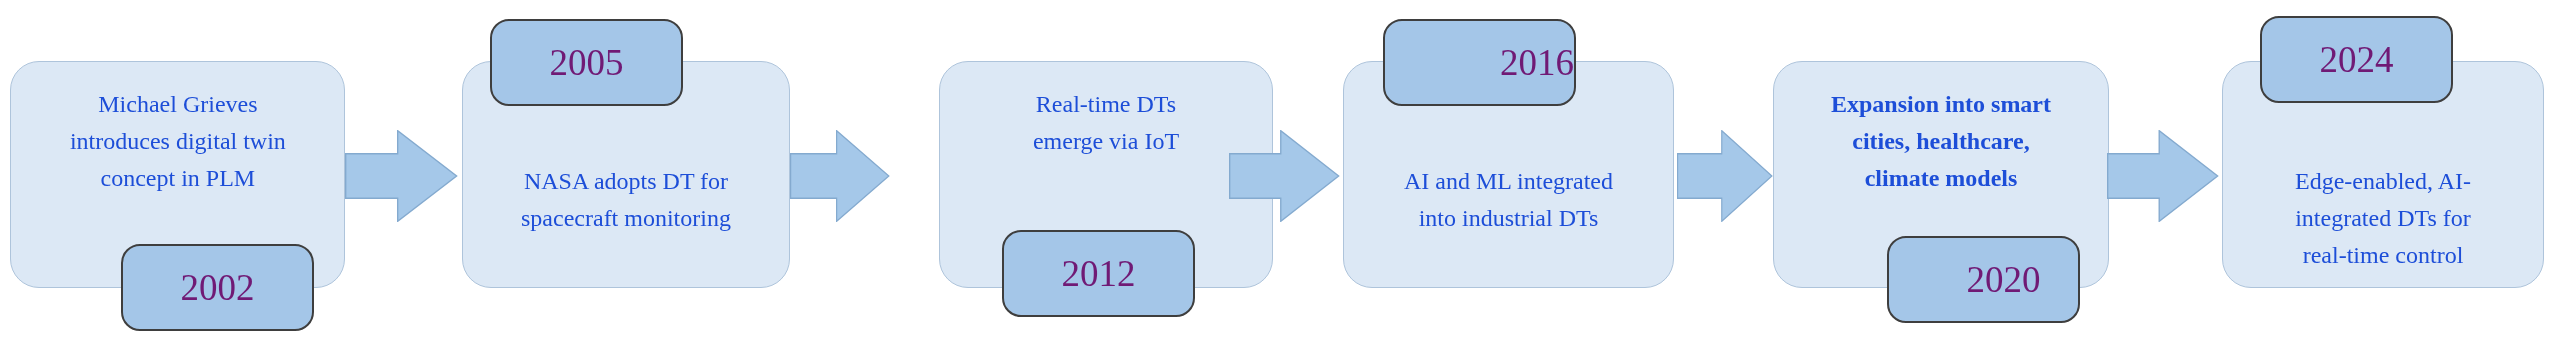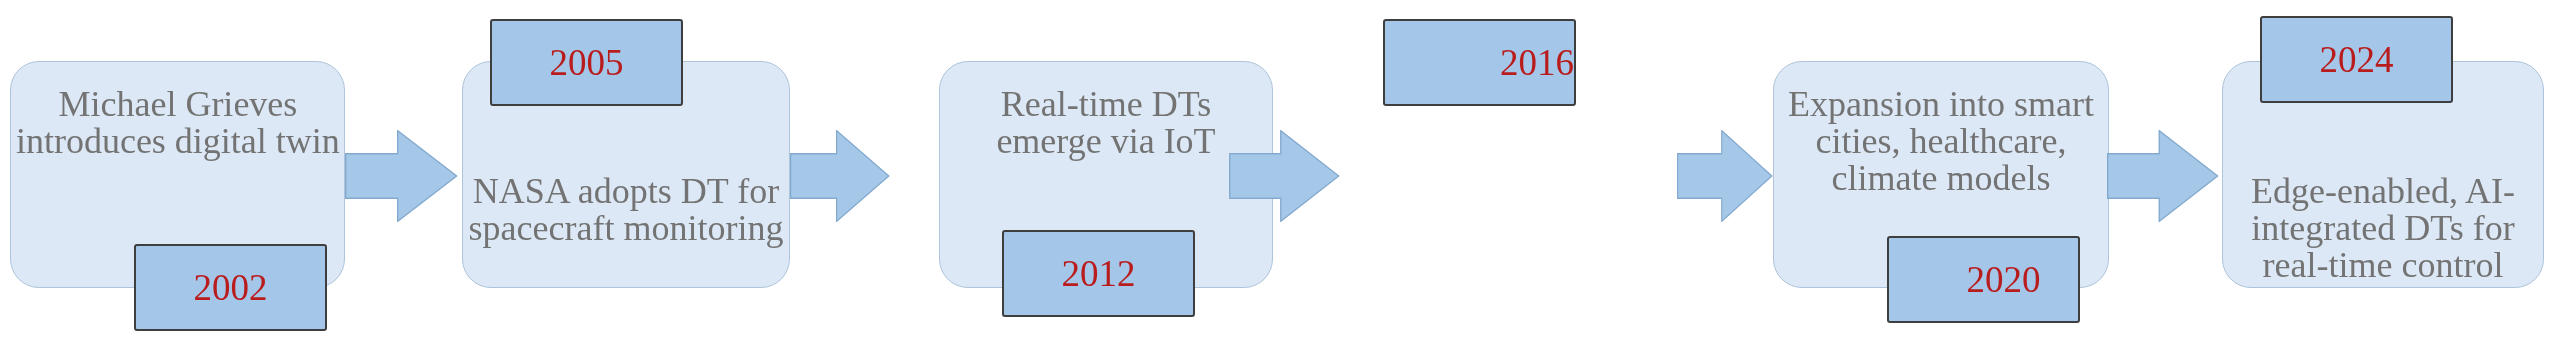--- a/index.html
+++ b/index.html
@@ -14,35 +14,35 @@
     position:absolute;
     top:61px;height:227px;
     background:#dce8f5;
     border:1.4px solid #aec4db;
     border-radius:29px;
     box-sizing:border-box;
   }
   .box-text{
     position:absolute;left:0;right:0;
     text-align:center;
-    font-size:36px;line-height:37px;
-    color:#737373;
+    font-size:24px;line-height:37px;
+    color:#1d4ed8;
   }
   .box-text.pos-top{top:23.6px;}
-  .box-text.pos-low{top:111px;}
+  .box-text.pos-low{top:101px;}
   .box-text .line{white-space:nowrap;}
   .badge{
     position:absolute;
     width:193px;height:87px;
     background:#a4c6e8;
     border:2.1px solid #3e3e3e;
-    border-radius:3px;
+    border-radius:19px;
     box-sizing:border-box;
     display:flex;align-items:center;justify-content:center;
-    font-size:37px;color:#b91c1c;
+    font-size:37px;color:#701a75;
     z-index:3;
   }
   .arrow{
     position:absolute;
     top:130px;height:92px;
     z-index:2;
   }
   .arrow polygon{
     fill:#a5c8e9;
     stroke:#84aacf;
@@ -51,23 +51,24 @@
 </style>
 </head>
 <body>
 
 <div class="canvas">
 
   <div class="box" style="left:10.4px;width:335px;">
     <div class="box-text pos-top">
       <div class="line">Michael Grieves</div>
       <div class="line">introduces digital twin</div>
+      <div class="line">concept in PLM</div>
     </div>
   </div>
-  <div class="badge" style="left:134px;top:244px;font-family:Liberation Serif, serif;">
+  <div class="badge" style="left:121px;top:244px;font-family:Liberation Serif, serif;">
     <span>2002</span>
   </div>
 
   <svg class="arrow" style="left:345px;width:113px;" viewBox="0 0 163 132" preserveAspectRatio="none" aria-hidden="true">
     <polygon points="1,34 76,34 76,1 161,66 76,131 76,98 1,98"></polygon>
   </svg>
 
   <div class="box" style="left:462px;width:328px;">
     <div class="box-text pos-low">
       <div class="line">NASA adopts DT for</div>
@@ -89,29 +90,35 @@
     </div>
   </div>
   <div class="badge" style="left:1002px;top:230px;">
     <span>2012</span>
   </div>
 
   <svg class="arrow" style="left:1229px;width:111px;" viewBox="0 0 163 132" preserveAspectRatio="none" aria-hidden="true">
     <polygon points="1,34 76,34 76,1 161,66 76,131 76,98 1,98"></polygon>
   </svg>
 
+  <div class="box" style="left:1343px;width:331px;">
+    <div class="box-text pos-low">
+      <div class="line">AI and ML integrated</div>
+      <div class="line">into industrial DTs</div>
+    </div>
+  </div>
   <div class="badge" style="left:1383px;top:19px;justify-content:flex-end;">
     <span>2016</span>
   </div>
 
   <svg class="arrow" style="left:1677px;width:96px;" viewBox="0 0 163 132" preserveAspectRatio="none" aria-hidden="true">
     <polygon points="1,34 76,34 76,1 161,66 76,131 76,98 1,98"></polygon>
   </svg>
 
-  <div class="box" style="left:1773px;width:336px;">
+  <div class="box" style="left:1773px;width:336px;font-weight:bold;">
     <div class="box-text pos-top">
       <div class="line">Expansion into smart</div>
       <div class="line">cities, healthcare,</div>
       <div class="line">climate models</div>
     </div>
   </div>
   <div class="badge" style="left:1887px;top:236px;padding-left:40px;">
     <span>2020</span>
   </div>
 

